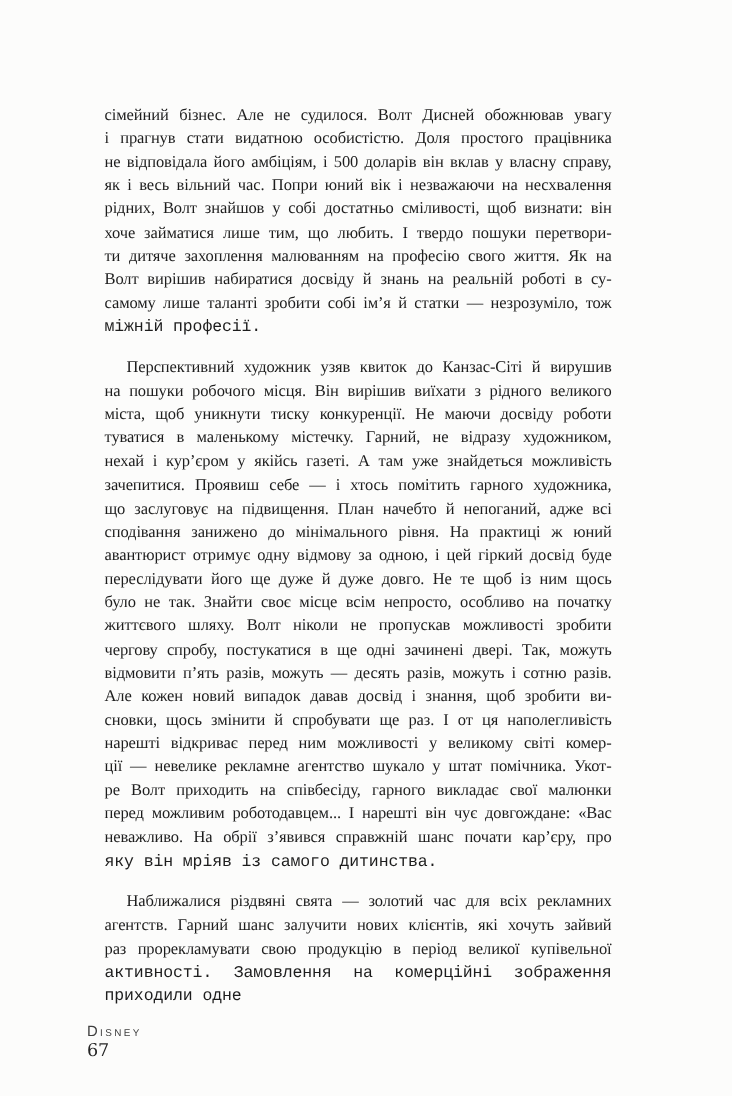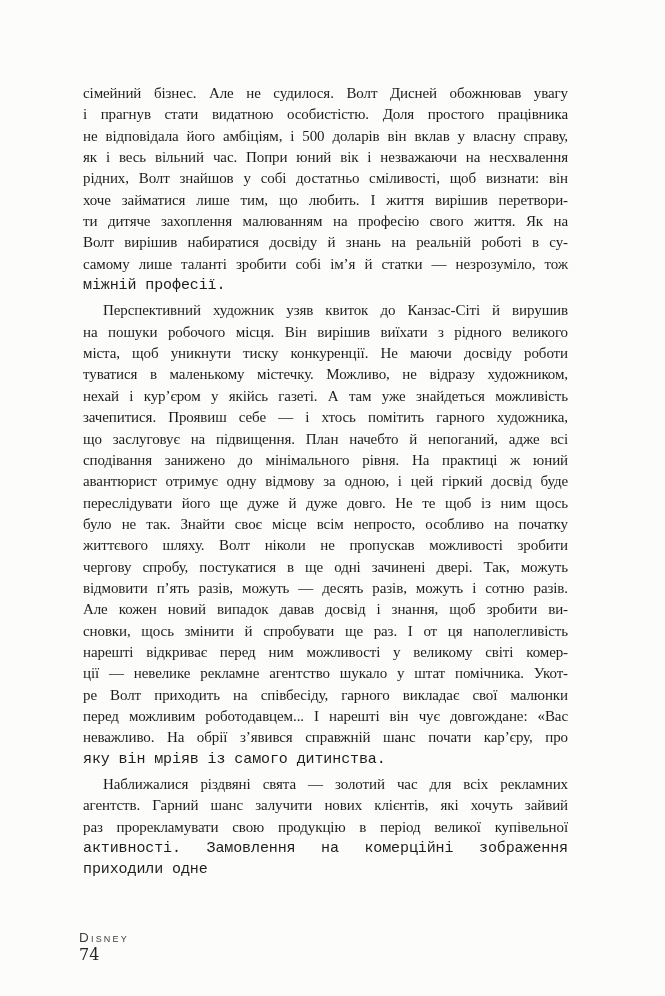--- a/index.html
+++ b/index.html
@@ -18,21 +18,21 @@
   .body-text {
     position: absolute;
     left: 79px;
     top: 79px;
     width: 493px;
     font-size: 15px;
     line-height: 21.35px;
     color: #1d1d1d;
     letter-spacing: -0.1px;
   }
-  .para { margin: 4px; padding: 0; }
+  .para { margin: 16px; padding: 0; }
   .line {
     text-align: justify;
     text-align-last: justify;
   }
   .line.para-end {
     text-align-last: left;
     font-family: Liberation Mono, monospace;
   }
   .line.indent {
     text-indent: 20px;
@@ -65,31 +65,31 @@
 
 <div class="page" style="background: rgb(252, 252, 251);">
 
   <main class="body-text" style="color: rgb(29, 29, 29);">
       <div class="para">
         <div class="line">сімейний бізнес. Але не судилося. Волт Дисней обожнював увагу</div>
         <div class="line">і прагнув стати видатною особистістю. Доля простого працівника</div>
         <div class="line">не відповідала його амбіціям, і 500 доларів він вклав у власну справу,</div>
         <div class="line">як і весь вільний час. Попри юний вік і незважаючи на несхвалення</div>
         <div class="line">рідних, Волт знайшов у собі достатньо сміливості, щоб визнати: він</div>
-        <div class="line">хоче займатися лише тим, що любить. І життя вирішив перетвори-</div>
+        <div class="line">хоче займатися лише тим, що любить. І твердо пошуки перетвори-</div>
         <div class="line">ти дитяче захоплення малюванням на професію свого життя. Як на</div>
         <div class="line">Волт вирішив набиратися досвіду й знань на реальній роботі в су-</div>
         <div class="line">самому лише таланті зробити собі ім’я й статки — незрозуміло, тож</div>
         <div class="line para-end">міжній професії.</div>
       </div>
       <div class="para">
         <div class="line indent">Перспективний художник узяв квиток до Канзас-Сіті й вирушив</div>
         <div class="line">на пошуки робочого місця. Він вирішив виїхати з рідного великого</div>
         <div class="line">міста, щоб уникнути тиску конкуренції. Не маючи досвіду роботи</div>
-        <div class="line">туватися в маленькому містечку. Можливо, не відразу художником,</div>
+        <div class="line">туватися в маленькому містечку. Гарний, не відразу художником,</div>
         <div class="line">нехай і кур’єром у якійсь газеті. А там уже знайдеться можливість</div>
         <div class="line">зачепитися. Проявиш себе — і хтось помітить гарного художника,</div>
         <div class="line">що заслуговує на підвищення. План начебто й непоганий, адже всі</div>
         <div class="line">сподівання занижено до мінімального рівня. На практиці ж юний</div>
         <div class="line">авантюрист отримує одну відмову за одною, і цей гіркий досвід буде</div>
         <div class="line">переслідувати його ще дуже й дуже довго. Не те щоб із ним щось</div>
         <div class="line">було не так. Знайти своє місце всім непросто, особливо на початку</div>
         <div class="line">життєвого шляху. Волт ніколи не пропускав можливості зробити</div>
         <div class="line">чергову спробу, постукатися в ще одні зачинені двері. Так, можуть</div>
         <div class="line">відмовити п’ять разів, можуть — десять разів, можуть і сотню разів.</div>
@@ -105,16 +105,16 @@
       <div class="para">
         <div class="line indent">Наближалися різдвяні свята — золотий час для всіх рекламних</div>
         <div class="line">агентств. Гарний шанс залучити нових клієнтів, які хочуть зайвий</div>
         <div class="line">раз прорекламувати свою продукцію в період великої купівельної</div>
         <div class="line para-end">активності. Замовлення на комерційні зображення приходили одне</div>
       </div>
     </main>
 
   <footer class="footer">
     <span class="book-title">Disney</span>
-    <span class="page-number">74</span>
+    <span class="page-number">67</span>
   </footer>
 
 </div>
 
 </body></html>

